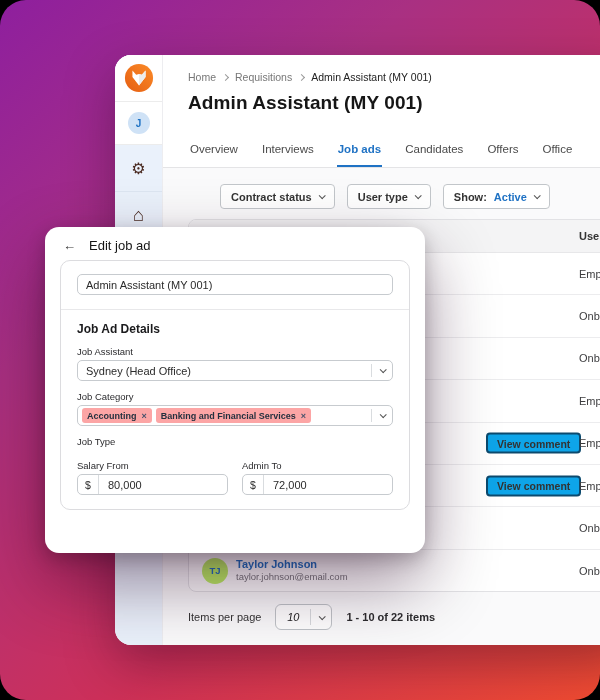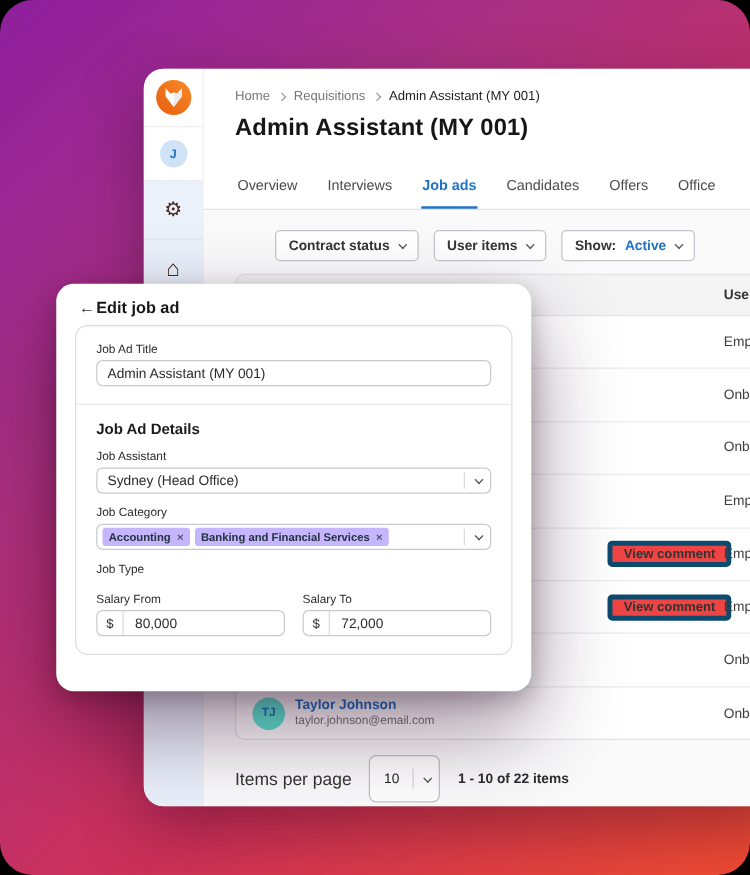--- a/index.html
+++ b/index.html
@@ -47,56 +47,56 @@
   
   .table-card { position:absolute; left:25px; top:51px; width:560px; height:373px; background:#fff;
     border:1px solid #e2e2e5; border-radius:8px; overflow:hidden; }
   .t-head { height:33px; background:#f4f4f5; position:relative; border-bottom:1px solid #e7e7e9; }
   .t-head .col-user { position:absolute; left:390px; top:0; height:100%; display:flex; align-items:center;
     font-size:11px; font-weight:700; color:#333; }
   .t-row { height:42.4px; position:relative; border-bottom:1px solid #ececee; }
   .t-row:last-child { border-bottom:none; }
   .status { position:absolute; left:390px; top:50%; transform:translateY(-50%); font-size:11px; color:#3d3d3f; white-space:nowrap; }
   .vc-btn { position:absolute; left:297px; top:50%; transform:translateY(-50%); height:21px; padding:0 9px;
-    background:#ef4444; border:4px solid #0c4a6e; border-radius:4px; font-size:10.5px; font-weight:600; color:#333;
+    background:#0ea5e9; border:2px solid #0c4a6e; border-radius:4px; font-size:10.5px; font-weight:600; color:#333;
     font-family:"Liberation Sans",sans-serif; cursor:pointer; white-space:nowrap; }
   .user-cell { position:absolute; left:13px; top:50%; transform:translateY(-50%); display:flex; align-items:center; gap:8px; }
-  .tj-avatar { width:26px; height:26px; border-radius:50%; background:#5eead4; color:#1f72c4; font-size:9.5px;
+  .tj-avatar { width:26px; height:26px; border-radius:50%; background:#bef264; color:#1f72c4; font-size:9.5px;
     font-weight:700; display:flex; align-items:center; justify-content:center; }
   .u-name { font-size:11px; font-weight:700; color:#1f72c4; line-height:13px; }
   .u-email { font-size:9.5px; color:#757579; line-height:12px; }
 
   
   .pagination { position:absolute; left:25px; top:436px; display:flex; align-items:center; gap:14px; }
-  .pg-label { font-size:14px; color:#333; }
-  .pg-select { width:57px; height:38px; background:#fff; border:1px solid #bfc3c7; border-radius:6px;
-    display:flex; align-items:center; cursor:pointer; }
+  .pg-label { font-size:11px; color:#333; }
+  .pg-select { width:57px; height:26px; background:#fff; border:1px solid #bfc3c7; border-radius:6px;
+    display:flex; align-items:center; cursor:pointer;font-style:italic; }
   .pg-select .val { flex:1; text-align:center; font-size:11px; color:#222; }
   .pg-select .car { width:21px; height:16px; border-left:1px solid #d7dadd; display:flex; align-items:center; justify-content:center; }
   .pg-range { font-size:11px; color:#2c2c2e; font-weight:600; }
 
   
   .edit-panel { position:absolute; left:45px; top:227px; width:380px; height:326px; background:#fff;
     border-radius:14px; z-index:10; overflow:hidden;
     box-shadow:0 30px 70px rgba(40,0,35,.45), 0 6px 18px rgba(0,0,0,.22); }
   .ep-header { display:flex; align-items:center; padding:11px 0 0 18px; }
   .ep-back { font-size:13px; color:#333; cursor:pointer; line-height:14px; }
-  .ep-title { font-size:13px; font-weight:700; color:#161616; margin-left:1px; }
+  .ep-title { font-size:13px; font-weight:400; color:#161616; margin-left:13px; }
   .ep-card { margin:7px 15px 0 15px; border:1px solid #dcdcdf; border-radius:10px; padding:13px 16px 14px 16px; }
   .f-label { font-size:9.5px; color:#2b2b2e; margin:10px 0 3px 0; }
   .f-label.first { margin-top:0; }
   .f-input, .f-select { height:21px; border:1px solid #c7cbcf; border-radius:5px; background:#fff;
     display:flex; align-items:center; font-size:11px; color:#2b2b2b; }
   .f-input { padding:0 8px; }
   .sel-text { flex:1; padding:0 8px; display:flex; align-items:center; gap:4px; overflow:hidden; white-space:nowrap; }
   .sel-caret { width:21px; align-self:stretch; margin:3px 0; border-left:1px solid #d9dcdf;
     display:flex; align-items:center; justify-content:center; }
   .card-divider { border-top:1px solid #e8e8ea; margin:14px -16px 0 -16px; }
   .section-title { font-size:12px; font-weight:700; color:#1b1b1d; margin-top:12px; }
-  .pill { background:#c4b5fd; border-radius:3px; font-size:9px; font-weight:600; color:#25313f;
+  .pill { background:#fca5a5; border-radius:3px; font-size:9px; font-weight:600; color:#25313f;
     padding:2.5px 5px; display:inline-flex; align-items:center; gap:5px; }
   .pill-x { font-size:9px; color:#45526b; cursor:pointer; line-height:8px; }
   .sal-row { display:flex; gap:14px;align-items:flex-end; }
   .sal-col { flex:1; }
   .sal-group { height:21px; border:1px solid #c7cbcf; border-radius:5px; display:flex; align-items:center;
     font-size:11px; color:#2b2b2b; overflow:hidden; }
   .sal-prefix { width:21px; align-self:stretch; border-right:1px solid #d9dcdf; display:flex;
     align-items:center; justify-content:center; font-size:10.5px; color:#2b2b2b; }
   .sal-val { padding:0 9px; }
 </style>
@@ -152,21 +152,21 @@
         </div>
       </div>
 
       <div class="main-body">
         <div class="filter-row">
           <div class="filter-btn">
             <span>Contract status</span>
             <span class="chev-d"></span>
           </div>
           <div class="filter-btn">
-            <span>User items</span>
+            <span>User type</span>
             <span class="chev-d"></span>
           </div>
           <div class="filter-btn">
             <span>Show:</span>
             <span class="blue">Active</span>
             <span class="chev-d"></span>
           </div>
         </div>
 
         <div class="table-card">
@@ -221,21 +221,20 @@
       </div>
     </div>
   </div>
 
   <div class="edit-panel">
     <div class="ep-header">
       <span class="ep-back">←</span>
       <span class="ep-title">Edit job ad</span>
     </div>
     <div class="ep-card">
-      <div class="f-label first">Job Ad Title</div>
       <div class="f-input">Admin Assistant (MY 001)</div>
 
       <div class="card-divider"></div>
       <div class="section-title">Job Ad Details</div>
 
       <div class="f-label">Job Assistant</div>
       <div class="f-select">
         <span class="sel-text">Sydney (Head Office)</span>
         <span class="sel-caret">
             <span class="chev-d"></span>
@@ -263,21 +262,21 @@
 
       <div class="sal-row">
         <div class="sal-col">
           <div class="f-label">Salary From</div>
           <div class="sal-group">
             <span class="sal-prefix">$</span>
             <span class="sal-val">80,000</span>
           </div>
         </div>
         <div class="sal-col">
-          <div class="f-label">Salary To</div>
+          <div class="f-label">Admin To</div>
           <div class="sal-group">
             <span class="sal-prefix">$</span>
             <span class="sal-val">72,000</span>
           </div>
         </div>
       </div>
     </div>
   </div>
 
 </div>

